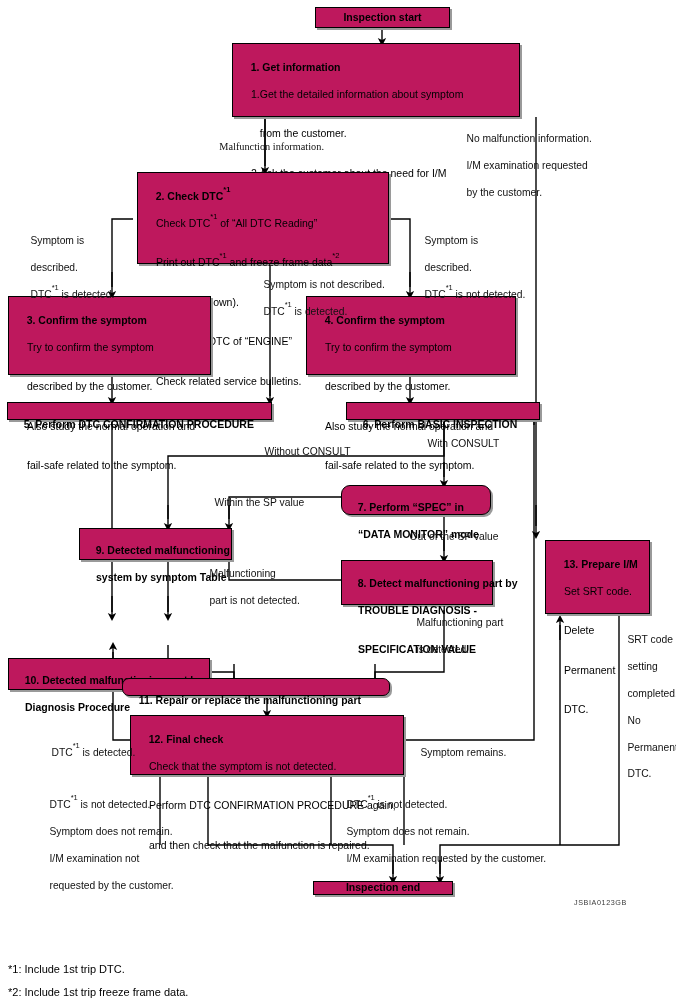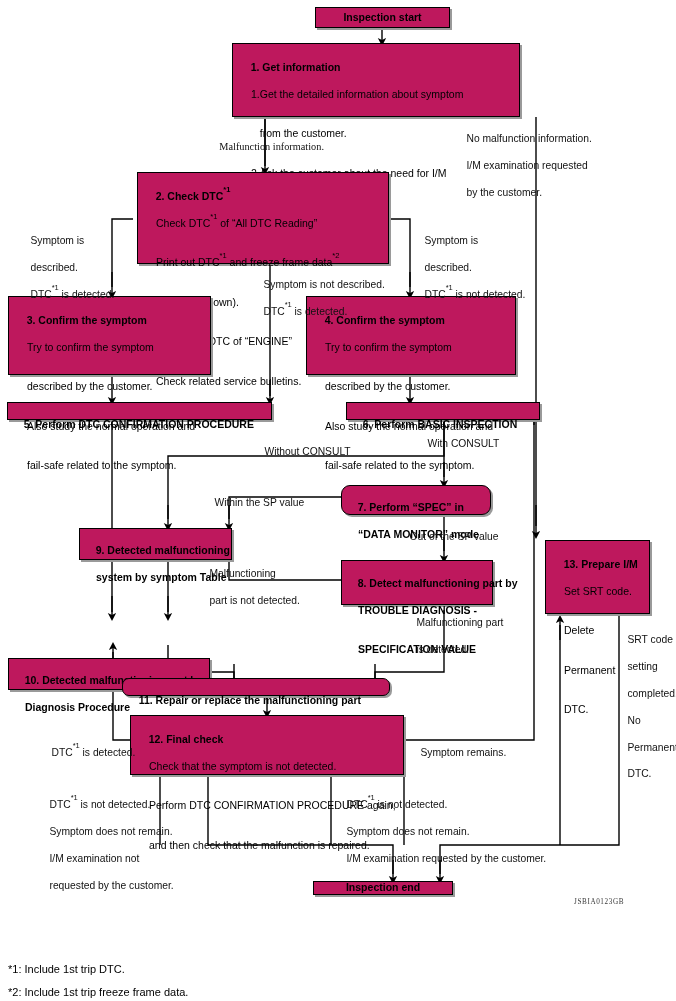--- a/index.html
+++ b/index.html
@@ -56,21 +56,21 @@
     font-size:11px;
     line-height:17px;
     white-space:pre;
     margin-top:9px;
   }
   .figid{
     position:absolute;
     font-size:7.2px;
     letter-spacing:0.6px;
     color:#3a3a3a;
-    font-family:Liberation Serif, serif;
+    font-family:Liberation Sans, sans-serif;
     text-align:center;
   }
   svg line, svg path, svg polyline{
     stroke:#000;
     stroke-width:1.4;
     fill:none;
   }
   svg .arw{fill:#000;stroke:none;}
 </style>
 </head>

